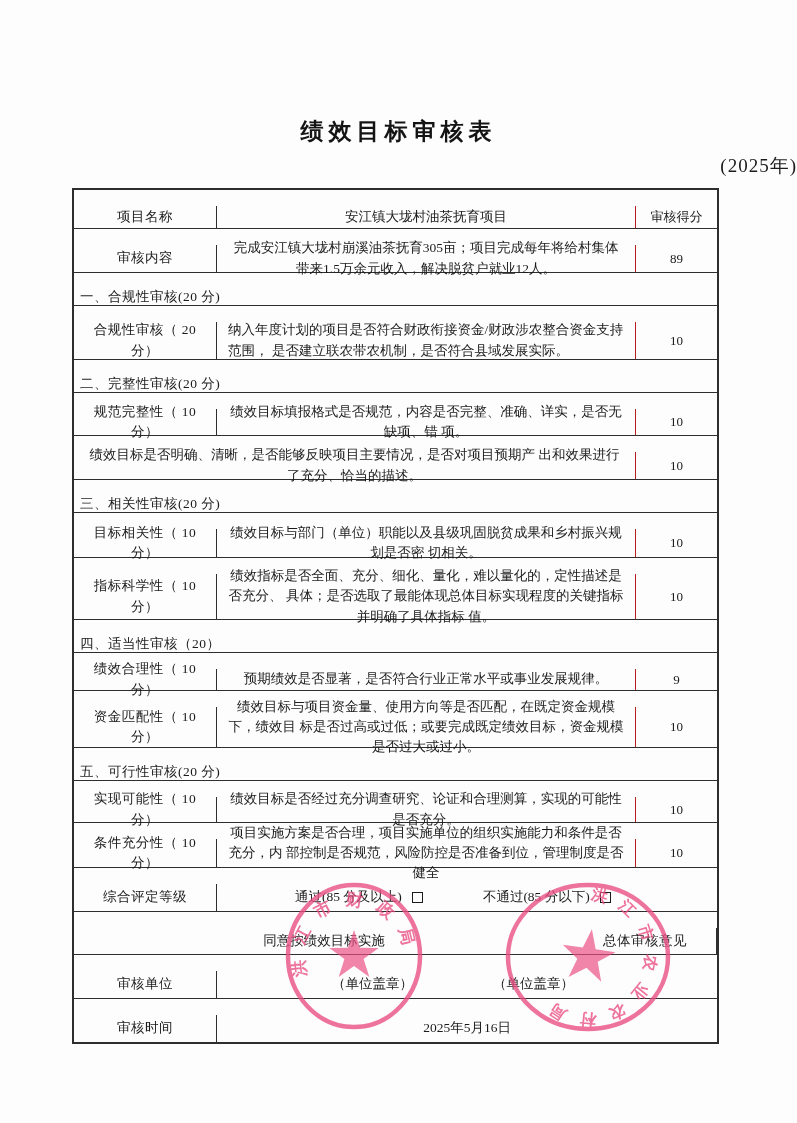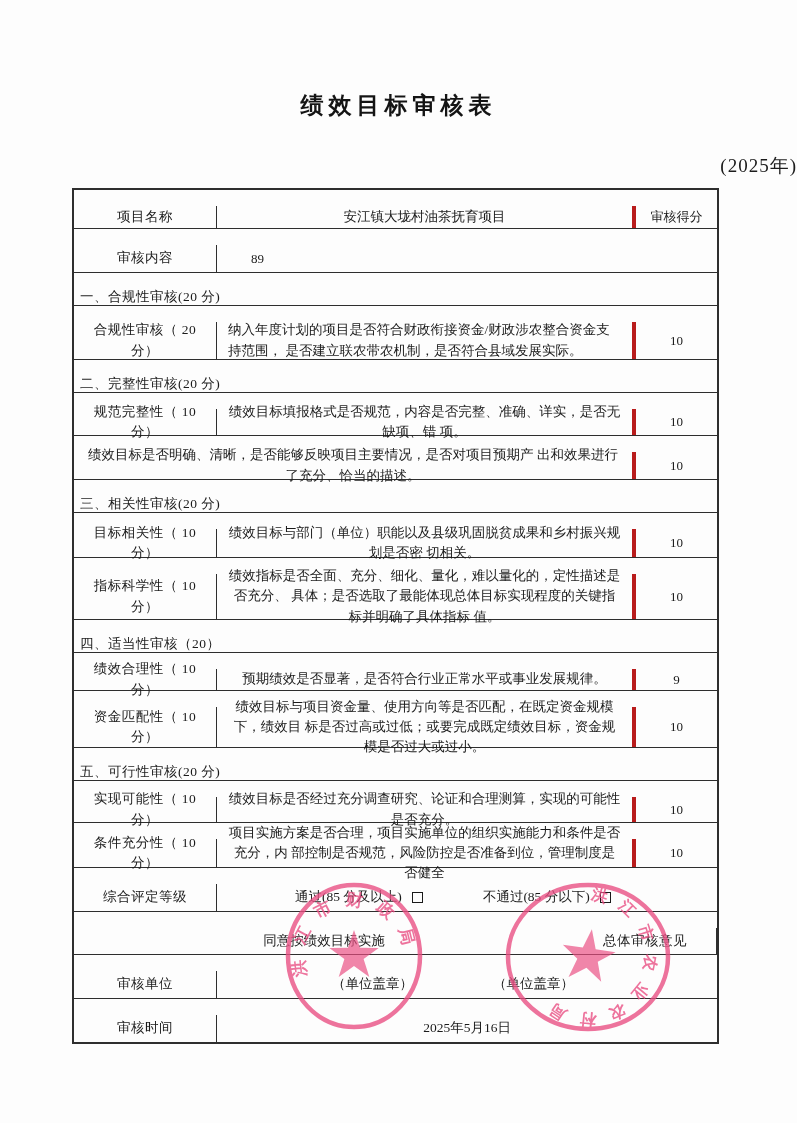--- a/index.html
+++ b/index.html
@@ -1,33 +1,33 @@
 <!DOCTYPE html>
 <html><head>
 <meta charset="utf-8">
 <style>
   * { margin:0; padding:0; box-sizing:border-box; }
   html,body { background:#ffffff; }
   body { font-family:"Liberation Serif","DejaVu Serif",serif; color:#1b1b1b; }
   .sheet { position:relative; width:797px; height:1123px; background:#fdfdfd; overflow:hidden; }
 
-  .doc-title { position:absolute; top:90px; left:0; width:100%; text-align:center;
+  .doc-title { position:absolute; top:116px; left:0; width:100%; text-align:center;
                font-size:23px; font-weight:bold; letter-spacing:5px; color:#141414; }
   .doc-subtitle { position:absolute; top:153px; left:0; width:100%; text-align:right;
                   font-size:19px; letter-spacing:1px; color:#1c1c1c; }
 
   .form-table { position:absolute; top:188px; left:72px; width:647px;
                 border:2px solid #2e2e2e; background:transparent; }
   .row { display:flex; border-bottom:1px solid #2e2e2e; align-items:stretch; }
   .row:last-child { border-bottom:none; }
   .cell { display:flex; align-items:center; justify-content:center;
           font-size:13.5px; line-height:1.5; padding:2px 6px;margin-top:16px; }
   .label { width:143px; border-right:1px solid #2e2e2e; text-align:center;
            flex-shrink:0; letter-spacing:0.5px; }
-  .content { flex:1; border-right:4px solid #b91c1c; text-align:center; padding:2px 11px; }
+  .content { flex:1; border-right:1px solid #b91c1c; text-align:center; padding:2px 11px; }
   .content.leftal { text-align:left; justify-content:flex-start; }
   .score { width:81px; flex-shrink:0; font-size:13px; }
   .section { flex:1; justify-content:flex-start; text-align:left; letter-spacing:0.5px; }
   .wide { flex:1; }
   .rating-cell { flex:1; justify-content:flex-start; padding-left:78px; gap:60px; }
   .opt { display:flex; align-items:center; white-space:nowrap; }
   .cbox { width:11px; height:11px; border:1.5px solid #1a1a1a; display:inline-block; margin-left:10px; }
   .unit-cell { flex:1; justify-content:flex-start; padding-left:115px; gap:80px; white-space:nowrap; }
 
   .stamp { position:absolute; opacity:0.78; pointer-events:none; }
@@ -45,20 +45,21 @@
   <div class="form-table">
 
     <div class="row" style="height:39px">
       <div class="cell label">项目名称</div>
       <div class="cell content">安江镇大垅村油茶抚育项目</div>
       <div class="cell score">审核得分</div>
     </div>
 
     <div class="row" style="height:44px">
       <div class="cell label">审核内容</div>
+      <div class="cell content">完成安江镇大垅村崩溪油茶抚育305亩；项目完成每年将给村集体带来1.5万余元收入，解决脱贫户就业12人。</div>
       <div class="cell score">89</div>
     </div>
 
     <div class="row" style="height:33px">
       <div class="cell section">一、合规性审核(20 分)</div>
     </div>
 
     <div class="row" style="height:54px">
       <div class="cell label">合规性审核（ 20　分）</div>
       <div class="cell content leftal">纳入年度计划的项目是否符合财政衔接资金/财政涉农整合资金支持范围，  是否建立联农带农机制，是否符合县域发展实际。</div>

